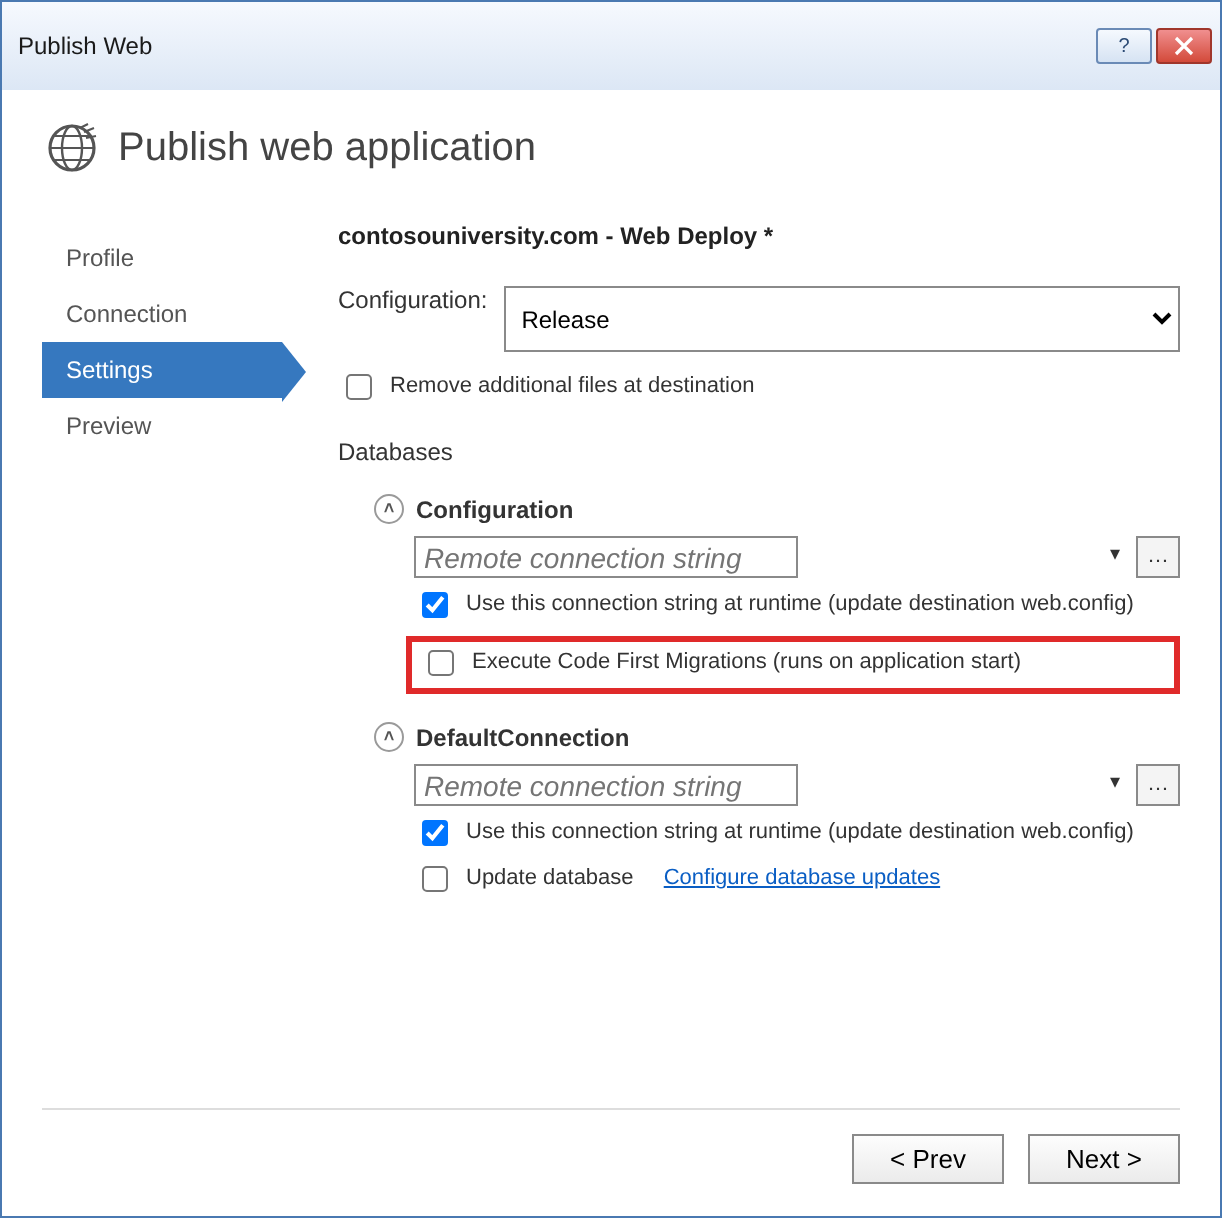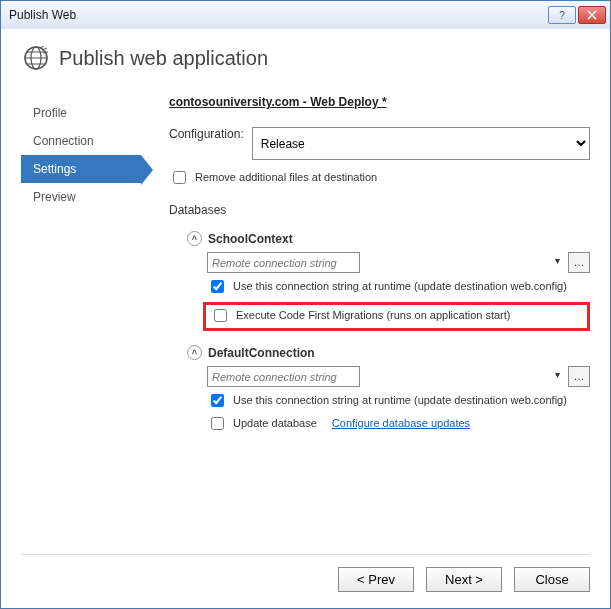--- a/index.html
+++ b/index.html
@@ -1,42 +1,42 @@
 <!DOCTYPE html>
 <html><head>
   <meta charset="utf-8">
   <style>
     * { box-sizing: border-box; font-family: "Segoe UI", Tahoma, sans-serif; }
     body { margin: 0; background: #fff; font-size: 12px; color: #333; }
     .window { width: 611px; height: 609px; border: 1px solid #4a79b1; background: #fff; display: flex; flex-direction: column; }
-    .titlebar { height: 28px; background: linear-gradient(#f6f9fe,#dce7f5); display: flex; align-items: center; padding: 0 4px 0 8px; color: #1a1a1a; gap: 36px; }
+    .titlebar { height: 44px; background: linear-gradient(#f6f9fe,#dce7f5); display: flex; align-items: center; padding: 0 4px 0 8px; color: #1a1a1a; gap: 36px; }
     .titlebar-text { flex: 1; font-size: 12px; }
     .titlebar-btns { display: flex; gap: 2px; }
     .tbtn { height: 18px; width: 28px; border: 1px solid #6a8ab6; border-radius: 2px; background: linear-gradient(#f5f9fe,#d6e3f3); display:flex; align-items:center; justify-content:center; font-size:10px; color:#2b4a74; cursor:default;}
     .tbtn.close { background: linear-gradient(#f08f8f,#d34a3a); border-color:#a0362b; color:#fff;}
     .header { display:flex; align-items:center; gap:10px; padding: 16px 22px 10px 22px; font-size:20px; color:#444;}
     .globe { width:26px; height:26px; }
     .body { flex:1; display:flex; padding: 8px 20px 8px 20px; gap:4px; }
     .sidebar { width:120px; padding-top:10px;}
     .sidebar-item { padding:7px 12px; font-size:12px; color:#555; cursor:pointer;}
     .sidebar-item.active { background:#3678bf; color:#fff; position:relative;}
     .sidebar-item.active::after { content:""; position:absolute; right:-12px; top:0; border-top:15px solid transparent; border-bottom:15px solid transparent; border-left:12px solid #3678bf;}
     .main { flex:1; padding: 6px 0 0 24px; font-size:12px; color:#333;}
-    .main h3 { margin:0 0 18px 0; font-size:12px; font-weight:bold; color:#222;text-decoration:underline;}
+    .main h3 { margin:0 0 18px 0; font-size:12px; font-weight:bold; color:#222;}
     .row { display:flex; align-items:flex-start; gap:8px; margin-bottom:10px;}
     .row label { color:#333; }
     select.drop { flex:1; height:33px; border:1px solid #8a8a8a; background:#fff; font-size:12px; padding-left:4px;}
     .chk-row { display:flex; align-items:flex-start; gap:6px; margin: 6px 0; line-height:1.3; font-size:11px;}
     .chk-row input { margin-top:1px; }
     .section-head { font-weight:normal; margin:16px 0 14px 0;}
     .db-block { padding-left: 18px; margin-bottom: 14px;}
     .db-name { font-weight:bold; display:flex; align-items:center; gap:6px; margin-bottom:6px;}
     .expander { width:15px; height:15px; border:1px solid #9a9a9a; border-radius:50%; background:#fff; display:flex; align-items:center; justify-content:center; font-size:9px; color:#555; line-height:1;}
     .conn-row { display:flex; align-items:center; gap:4px; padding-left:20px; margin-bottom:6px;}
-    .conn-row input[type=text] { flex:1; height:21px; border:1px solid #8a8a8a; padding:0 4px; font-style:italic; color:#888; font-size:11px;}
+    .conn-row input[type=text] { flex:1; height:21px; border:1px solid #8a8a8a; padding:0 4px; font-style:italic; color:#888; font-size:14px;}
     .drop-arrow { position:absolute; right:4px; top:3px; font-size:10px; color:#333; pointer-events:none;}
     .conn-wrap { position:relative; flex:1; }
     .dots-btn { width:22px; height:21px; border:1px solid #8a8a8a; background:#f4f4f4; font-size:11px; line-height:1; display:flex; align-items:center; justify-content:center;}
     .sub-chk { padding-left: 20px; }
     .highlight-box { border:3px solid #e02a2a; padding:3px 4px; margin-left:16px; margin-top:4px;}
     a.link { color:#0a5ec4; text-decoration:underline; }
     .footer { display:flex; justify-content:flex-end; gap:12px; padding: 12px 20px 16px 0;}
     .btn { height:25px; min-width:76px; border:1px solid #8a8a8a; background:linear-gradient(#fdfdfd,#ebebeb); font-size:13px; padding:0 12px; cursor:pointer;}
     .btn.primary { border:1px solid #3a7fbf; box-shadow:0 0 0 1px #7fb5e4 inset;}
     hr.sep { border:none; border-top:1px solid #ddd; margin: 2px 20px 0 20px;}
@@ -88,21 +88,21 @@
       <div class="chk-row">
         <input type="checkbox" style="">
         <span>Remove additional files at destination</span>
       </div>
 
       <div class="section-head">Databases</div>
 
       <div class="db-block">
         <div class="db-name">
           <span class="expander">˄</span>
-          <span>SchoolContext</span>
+          <span>Configuration</span>
         </div>
         <div class="conn-row">
           <div class="conn-wrap">
             <input type="text" placeholder="Remote connection string" style="">
             <span class="drop-arrow">▾</span>
           </div>
           <div class="dots-btn">…</div>
         </div>
         <div class="chk-row sub-chk">
           <input type="checkbox" checked="" style="">
@@ -138,15 +138,14 @@
           <a href="#" class="link">Configure database updates</a>
         </div>
       </div>
     </div>
   </div>
 
   <hr class="sep">
   <div class="footer">
     <button class="btn">&lt; Prev</button>
     <button class="btn">Next &gt;</button>
-    <button class="btn">Close</button>
   </div>
 </div>
 
 </body></html>

